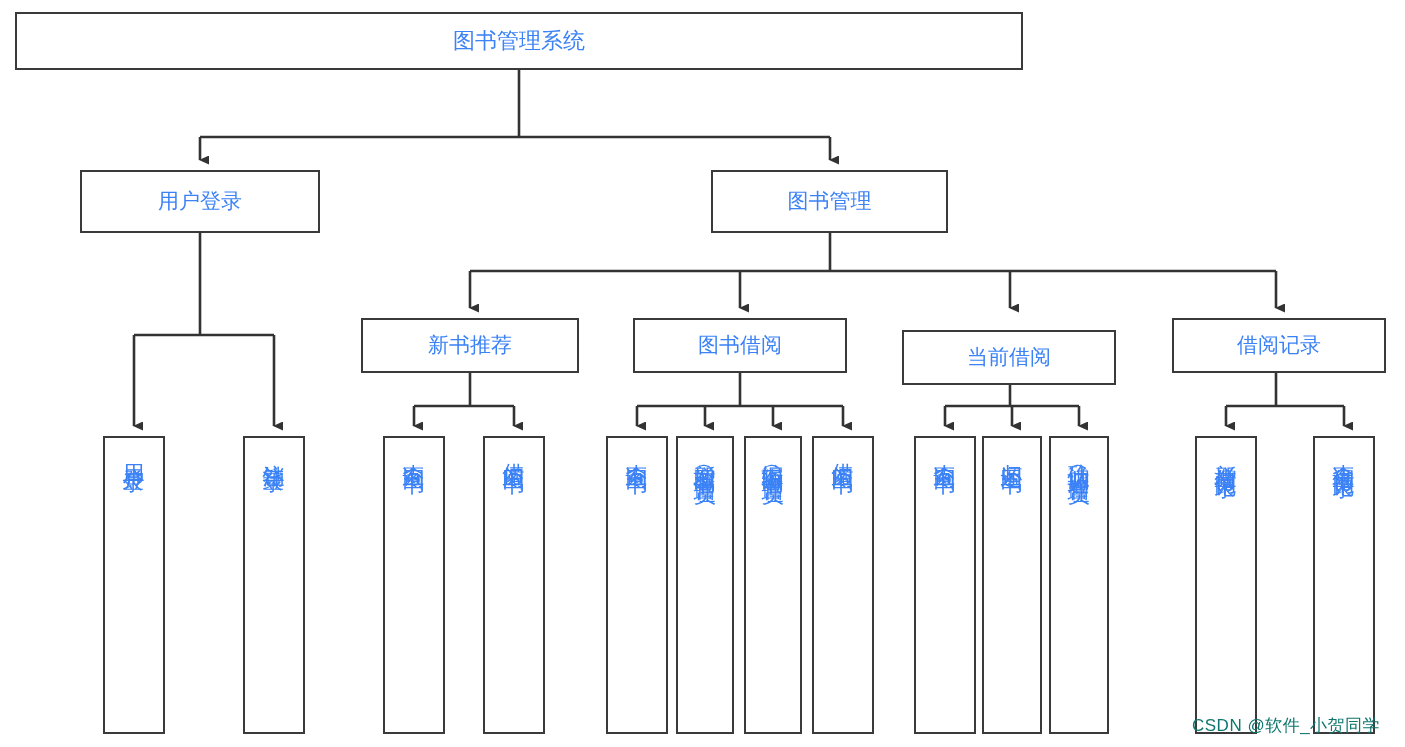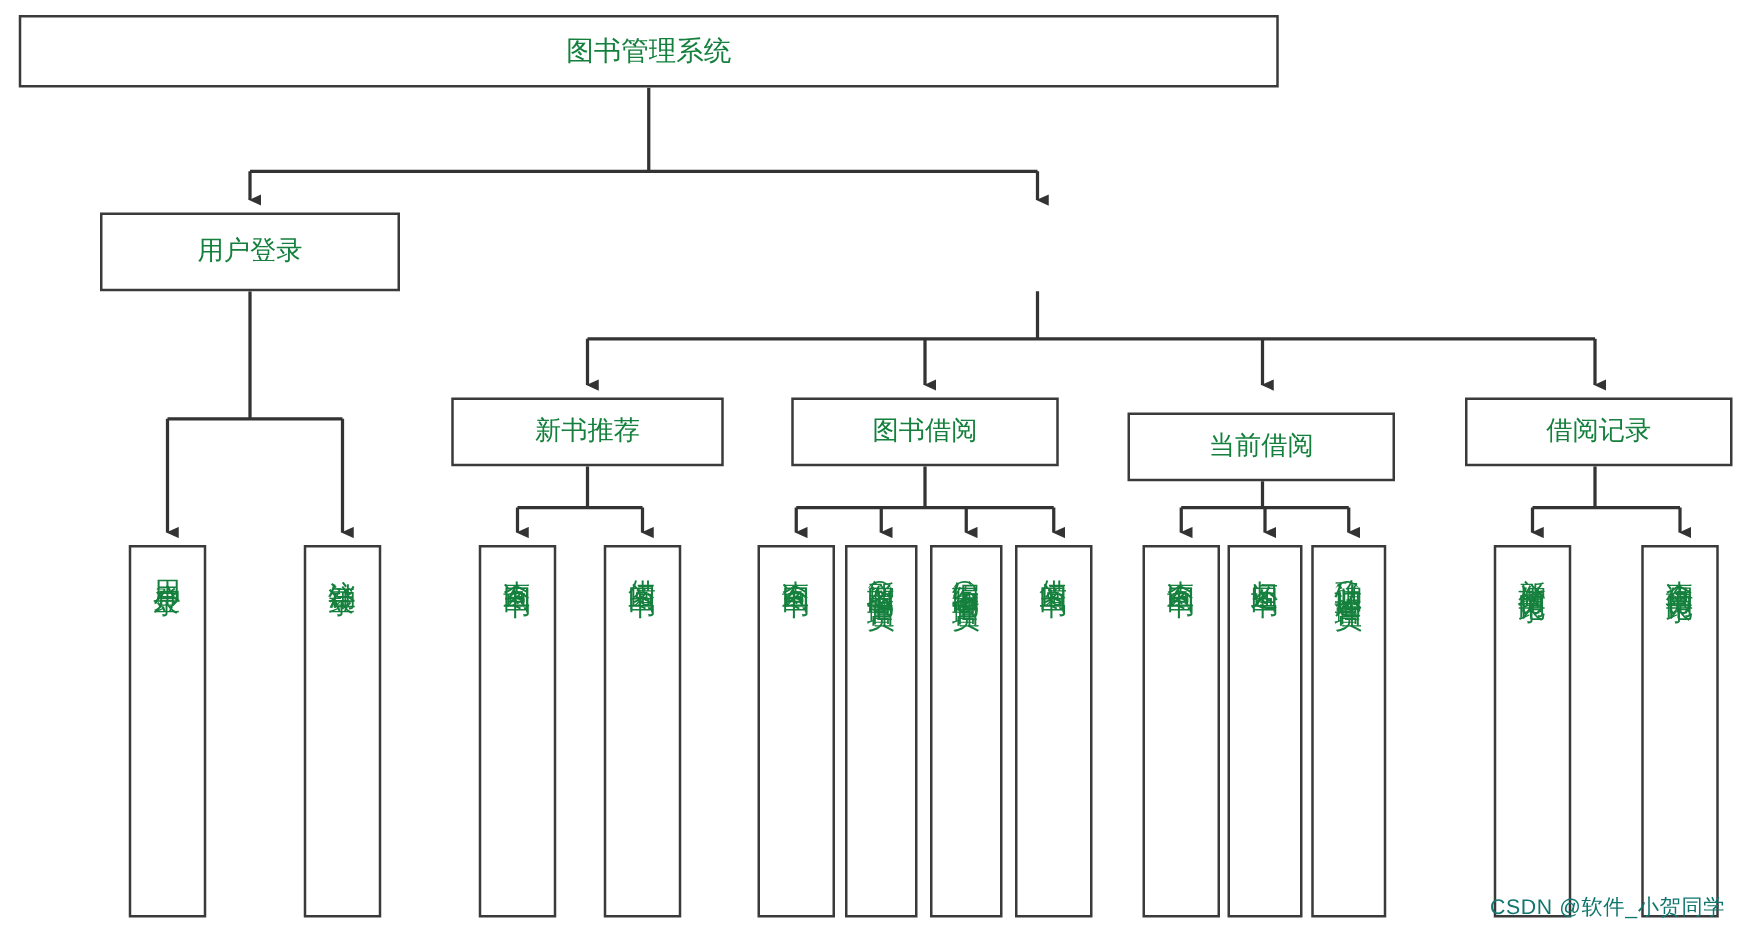--- a/index.html
+++ b/index.html
@@ -34,21 +34,21 @@
     display: flex;
     align-items: center;
     justify-content: center;
     color: #2f2f2f;
     z-index: 2;
   }
   .node-label {
     display: block;
     text-align: right;
     line-height: 1.28;
-    color: #15803d;
+    color: #3b82f6;
     white-space: pre;
   }
   
   .node.horiz .node-label {
     font-size: 21px;
   }
   .node.root .node-label {
     font-size: 22px;
   }
   
@@ -131,20 +131,23 @@
     </g>
   </svg>
 
   <div class="node horiz root" style="left:15px; top:12px; width:1008px; height:58px;">
     <span class="node-label">图书管理系统</span>
   </div>
 
   <div class="node horiz" style="left:80px; top:170px; width:240px; height:63px;">
     <span class="node-label">用户登录</span>
   </div>
+  <div class="node horiz" style="left:711px; top:170px; width:237px; height:63px;">
+    <span class="node-label">图书管理</span>
+  </div>
 
   <div class="node horiz" style="left:361px; top:318px; width:218px; height:55px;">
     <span class="node-label">新书推荐</span>
   </div>
   <div class="node horiz" style="left:633px; top:318px; width:214px; height:55px;">
     <span class="node-label">图书借阅</span>
   </div>
   <div class="node horiz" style="left:902px; top:318px; width:214px; height:55px;margin-top:12px;">
     <span class="node-label">当前借阅</span>
   </div>

